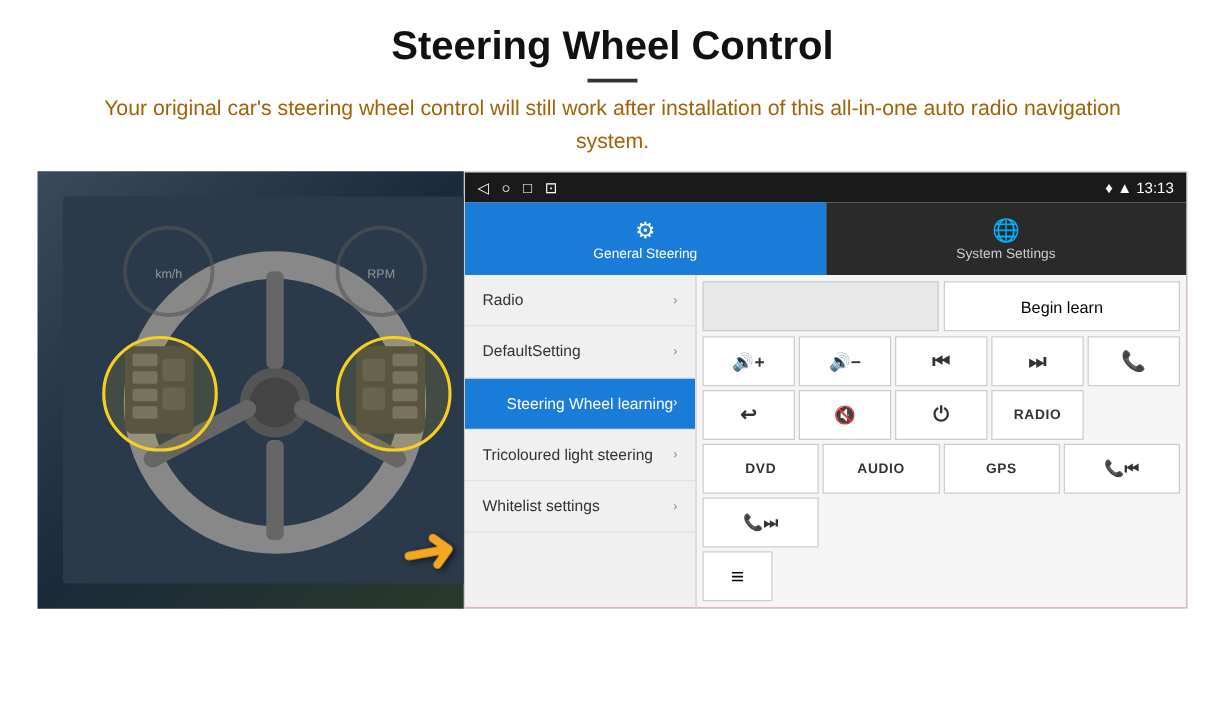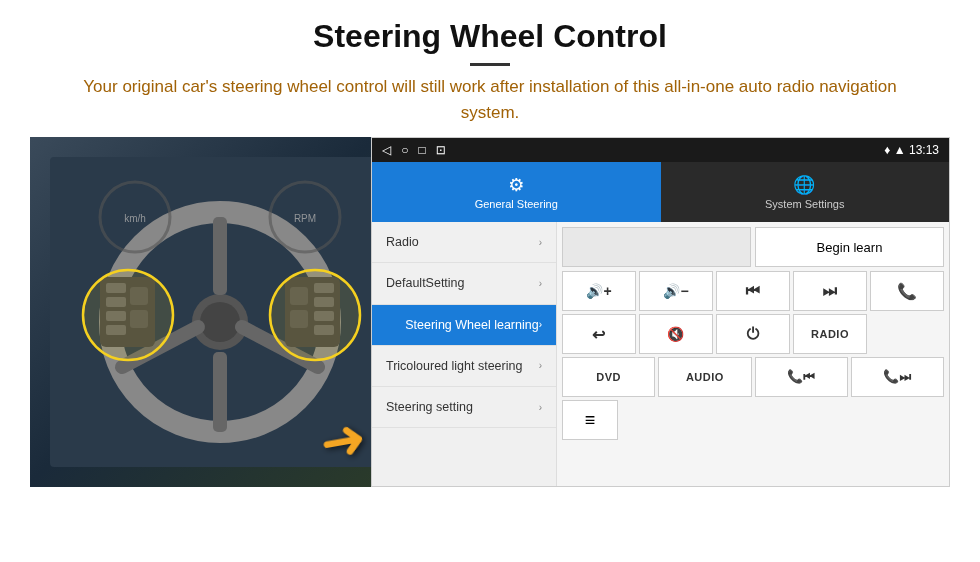--- a/index.html
+++ b/index.html
@@ -333,21 +333,21 @@
         </div>
         <div class="menu-item menu-item-active">
           <span class="menu-item-text">Steering Wheel learning</span>
           <span class="menu-chevron">›</span>
         </div>
         <div class="menu-item">
           <span class="menu-item-text">Tricoloured light steering</span>
           <span class="menu-chevron">›</span>
         </div>
         <div class="menu-item">
-          <span class="menu-item-text">Steering setting</span>
+          <span class="menu-item-text">Whitelist settings</span>
           <span class="menu-chevron">›</span>
         </div>
       </div>
 
       <div class="controls-panel">
 
         <div class="begin-learn-row">
           <div class="begin-learn-empty"></div>
           <div class="begin-learn-btn">Begin learn</div>
         </div>
@@ -386,20 +386,23 @@
         </div>
 
         <div class="btn-row-3">
           <div class="ctrl-btn">
             <span class="ctrl-btn-text">DVD</span>
           </div>
           <div class="ctrl-btn">
             <span class="ctrl-btn-text">AUDIO</span>
           </div>
           <div class="ctrl-btn">
+            <span class="ctrl-btn-text">GPS</span>
+          </div>
+          <div class="ctrl-btn">
             <span style="font-size:13px;">📞⏮</span>
           </div>
           <div class="ctrl-btn">
             <span style="font-size:13px;">📞⏭</span>
           </div>
         </div>
 
         <div class="single-icon-row">
           <div class="single-icon-btn">
             <span style="font-size:18px;">≡</span>

